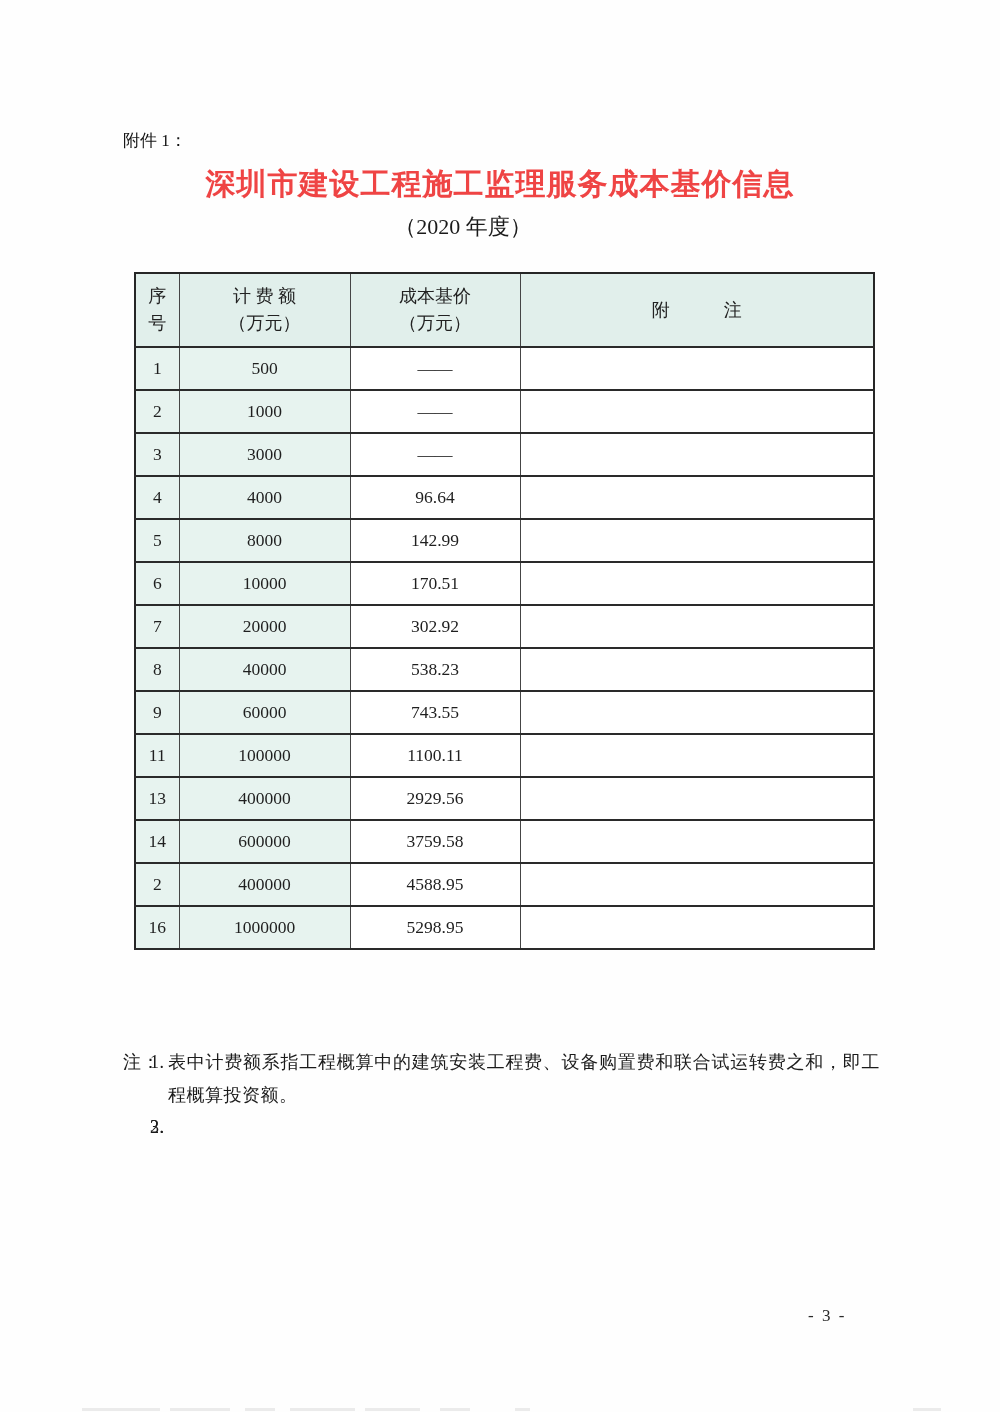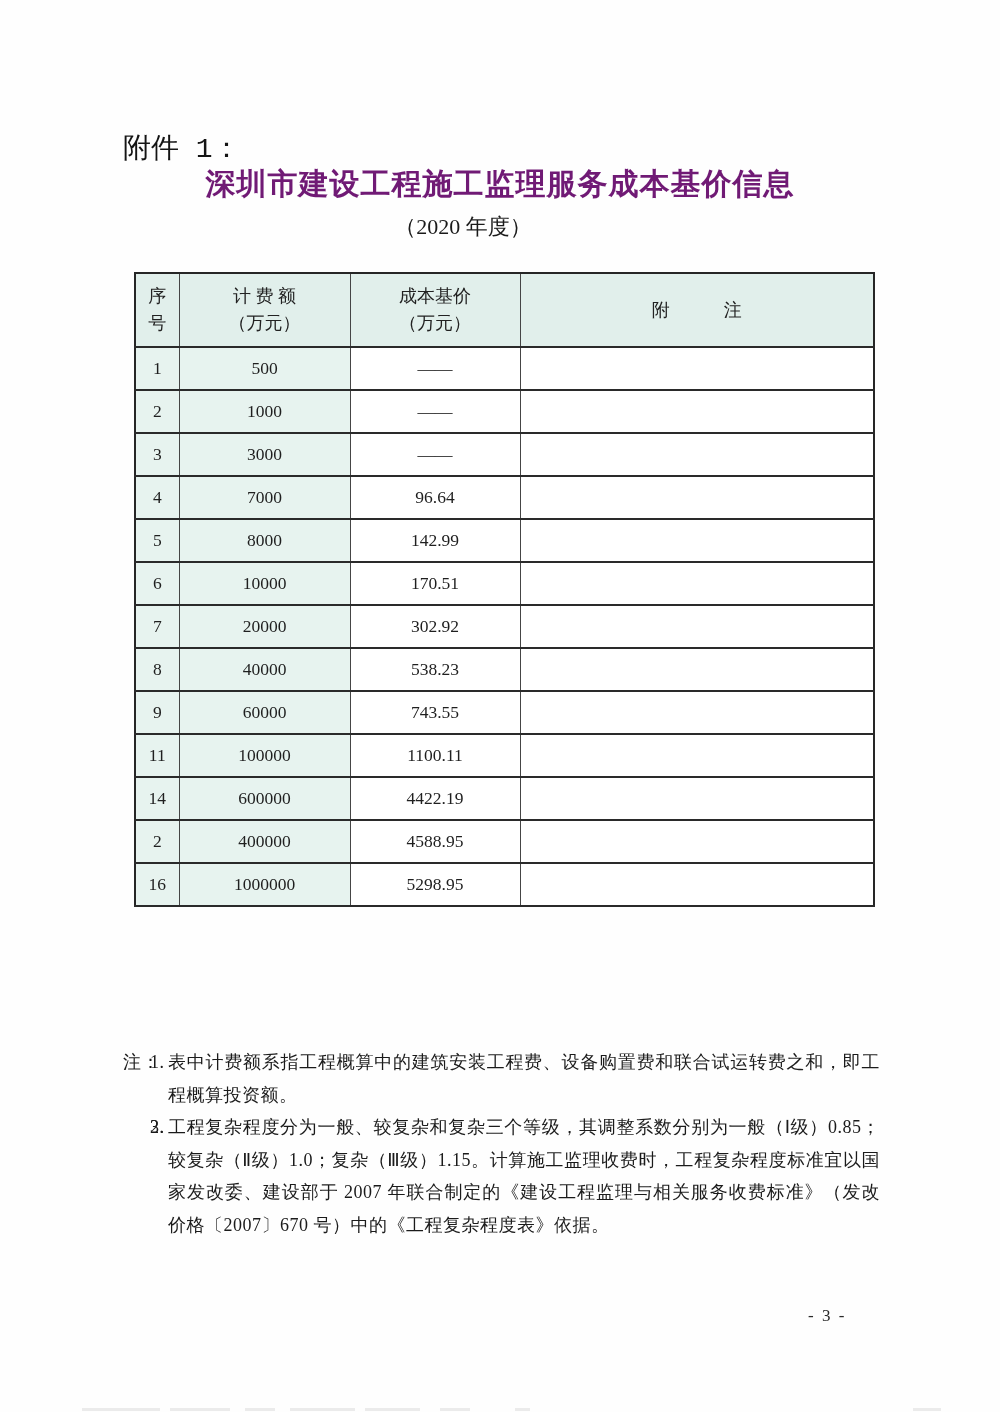--- a/index.html
+++ b/index.html
@@ -10,29 +10,29 @@
     color:#1c1c1c;
     position:relative;
     overflow:hidden;
   }
   .page {
     position:absolute; inset:0;
     background:#fefefe;
   }
   .attachment-label {
     position:absolute; left:123px; top:129px;
-    font-family:Liberation Mono, monospace;
-    font-size:28px; color:#141414;
+    font-family:Liberation Serif, serif;
+    font-size:17px; color:#141414;
   }
   .doc-title {
     position:absolute; left:0; top:164px; width:1000px;
     text-align:center;
     font-family:"Liberation Sans", sans-serif;
     font-weight:bold; font-size:30px; letter-spacing:1px;
-    color:#701a75;
+    color:#ef4444;
   }
   .doc-subtitle {
     position:absolute; left:0; top:212px; width:926px;
     text-align:center;
     font-size:22px; color:#1a1a1a;
   }
   table.price-table {
     position:absolute; left:134px; top:272px;
     width:739px;
     border-collapse:collapse; table-layout:fixed;
@@ -131,21 +131,21 @@
 
         <tr>
           <td class="c1">3</td>
           <td class="c2">3000</td>
           <td class="c3">——</td>
           <td class="c4"></td>
         </tr>
 
         <tr>
           <td class="c1">4</td>
-          <td class="c2">7000</td>
+          <td class="c2">4000</td>
           <td class="c3">96.64</td>
           <td class="c4"></td>
         </tr>
 
         <tr>
           <td class="c1">5</td>
           <td class="c2">8000</td>
           <td class="c3">142.99</td>
           <td class="c4"></td>
         </tr>
@@ -180,25 +180,31 @@
 
 
         <tr>
           <td class="c1">11</td>
           <td class="c2">100000</td>
           <td class="c3">1100.11</td>
           <td class="c4"></td>
         </tr>
 
 
+        <tr>
+          <td class="c1">13</td>
+          <td class="c2">400000</td>
+          <td class="c3">2929.56</td>
+          <td class="c4"></td>
+        </tr>
 
         <tr>
           <td class="c1">14</td>
           <td class="c2">600000</td>
-          <td class="c3">4422.19</td>
+          <td class="c3">3759.58</td>
           <td class="c4"></td>
         </tr>
 
         <tr>
           <td class="c1">2</td>
           <td class="c2">400000</td>
           <td class="c3">4588.95</td>
           <td class="c4"></td>
         </tr>
 
@@ -215,21 +221,20 @@
     <div class="note-item">
       <span class="note-label">注：</span>
       <span class="note-num">1.</span>
       <span>表中计费额系指工程概算中的建筑安装工程费、设备购置费和联合试运转费之和，即工程概算投资额。</span>
     </div>
     <div class="note-item">
       <span class="note-num">2.</span>
     </div>
     <div class="note-item">
       <span class="note-num">3.</span>
-      <span>工程复杂程度分为一般、较复杂和复杂三个等级，其调整系数分别为一般（Ⅰ级）0.85；较复杂（Ⅱ级）1.0；复杂（Ⅲ级）1.15。计算施工监理收费时，工程复杂程度标准宜以国家发改委、建设部于 2007 年联合制定的《建设工程监理与相关服务收费标准》（发改价格〔2007〕670 号）中的《工程复杂程度表》依据。</span>
     </div>
   </div>
 
   <div class="page-number">- 3 -</div>
 
   <div>
     <div class="artifact-strip" style="left:82px;  width:78px;"></div>
     <div class="artifact-strip" style="left:170px; width:60px;"></div>
     <div class="artifact-strip" style="left:245px; width:30px;"></div>
     <div class="artifact-strip" style="left:290px; width:65px;"></div>

